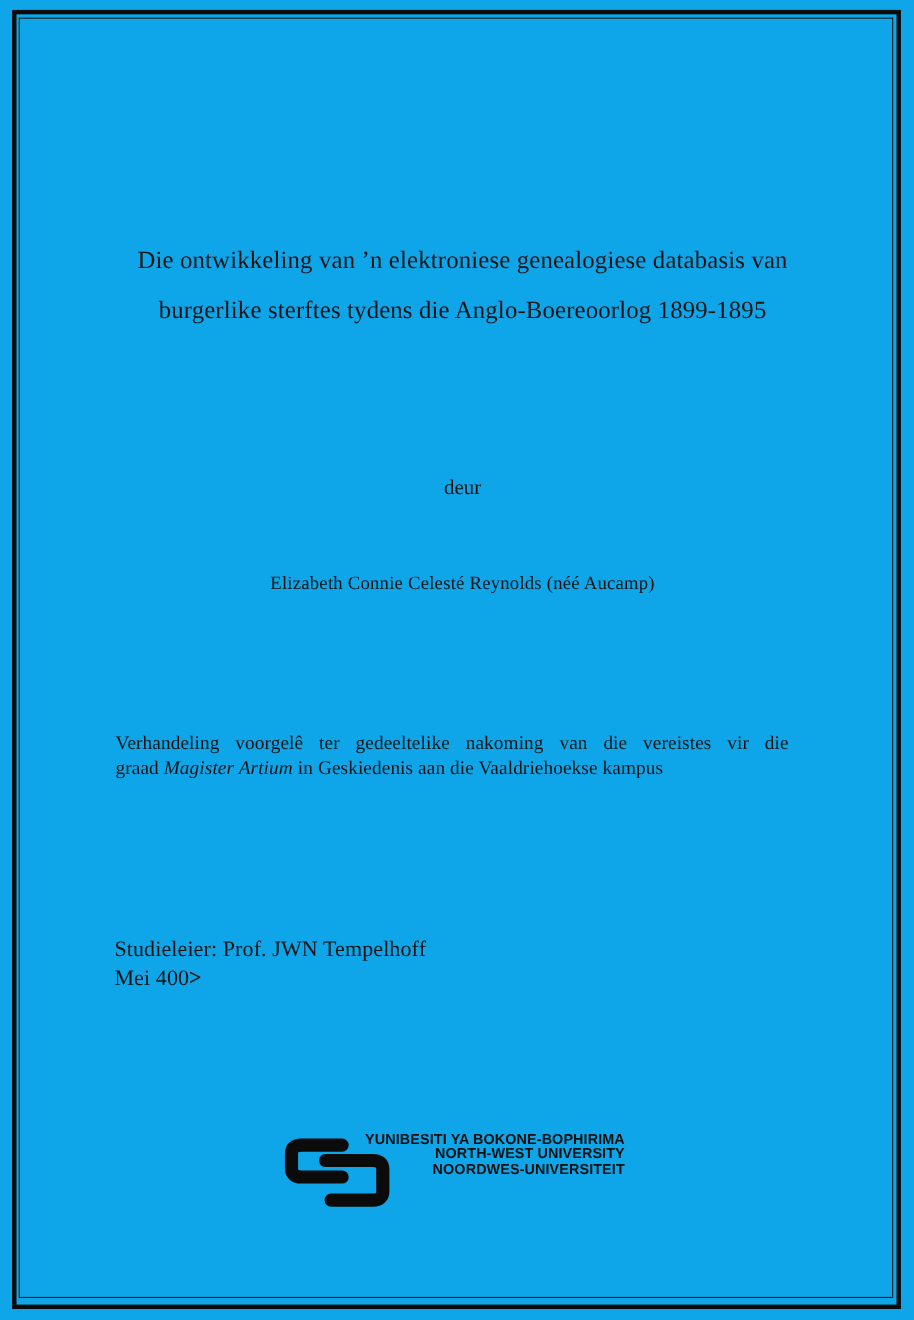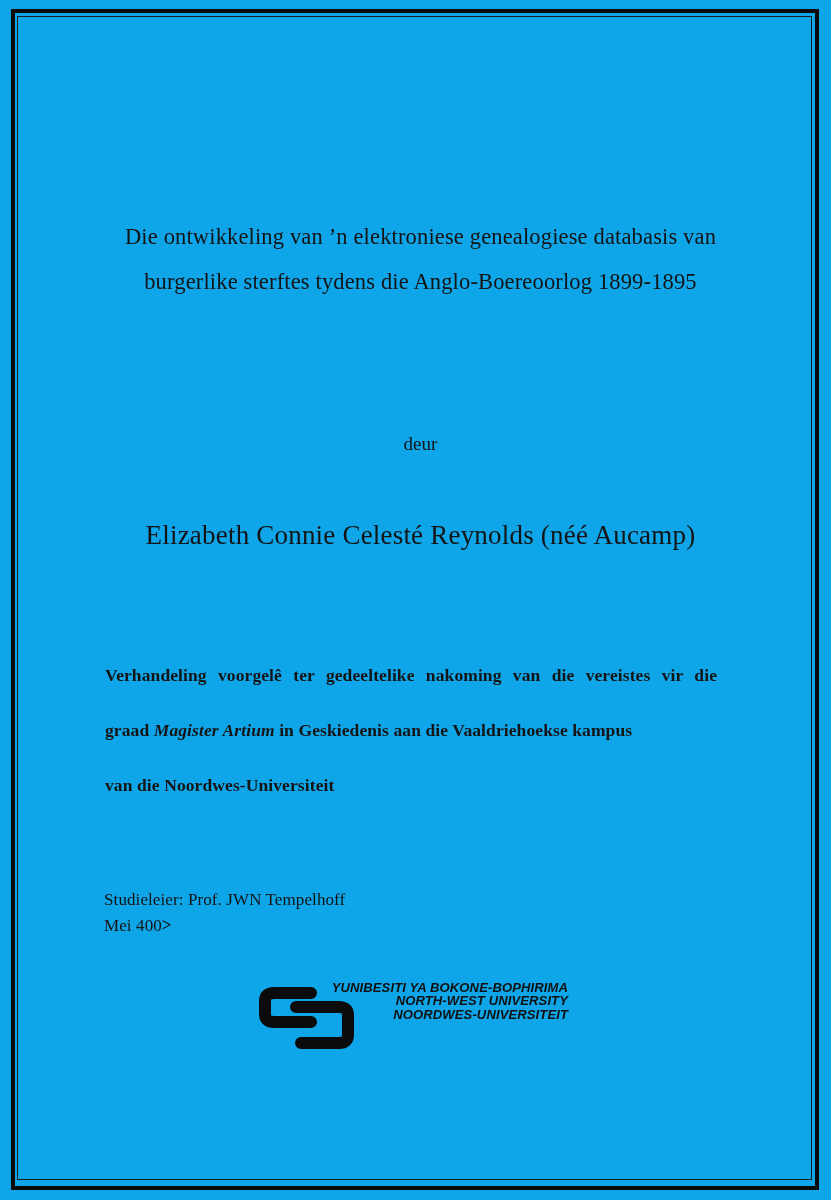--- a/index.html
+++ b/index.html
@@ -49,61 +49,59 @@
     text-align: center;
     font-size: 19px;
     white-space: nowrap;
   }
   .author {
     position: absolute;
     top: 520px;
     left: 80px;
     right: 70px;
     text-align: center;
-    font-size: 27px;
+    font-size: 17px;
     letter-spacing: 0.2px;
     white-space: nowrap;
   }
   .declaration {
     position: absolute;
     top: 664px;
     left: 105px;
     width: 612px;
     font-size: 17.5px;
     line-height: 23px;
     letter-spacing: 0.1px;
-    font-weight: bold;
   }
   .declaration .justified {
     text-align: justify;
     text-align-last: justify;
     word-spacing: 1px;
   }
-  .declaration .plain { white-space: nowrap; margin-top: 32px; }
+  .declaration .plain { white-space: nowrap; }
   .supervisor-block {
     position: absolute;
-    top: 887px;
+    top: 850px;
     left: 104px;
-    font-size: 17px;
+    font-size: 20px;
     line-height: 26px;
     letter-spacing: 0.1px;
     white-space: nowrap;
   }
   .date-glyph {
     font-weight: bold;
     display: inline-block;
     transform: scaleY(1.05);
   }
   .logo {
     position: absolute;
-    top: 981px;
+    top: 1029px;
     left: 258px;
     width: 320px;
     height: 72px;
-    font-style: italic;
   }
   .logo-mark {
     position: absolute;
     top: 5px;
     left: 0;
     width: 97px;
     height: 64px;
   }
   .logo-text {
     position: absolute;
@@ -135,21 +133,20 @@
     <div class="tline">burgerlike sterftes tydens die Anglo-Boereoorlog 1899-1895</div>
   </div>
 
   <div class="byline">deur</div>
 
   <div class="author">Elizabeth Connie Celesté Reynolds (néé Aucamp)</div>
 
   <div class="declaration">
     <div class="justified">Verhandeling voorgelê ter gedeeltelike nakoming van die vereistes vir die</div>
     <div class="plain"><span>graad </span><i>Magister Artium</i><span> in Geskiedenis aan die Vaaldriehoekse kampus</span></div>
-    <div class="plain">van die Noordwes-Universiteit</div>
   </div>
 
   <div class="supervisor-block">
     <div>Studieleier: Prof. JWN Tempelhoff</div>
     <div><span>Mei 400</span><span class="date-glyph">&gt;</span></div>
   </div>
 
   <div class="logo">
     <svg class="logo-mark" viewBox="0 0 97 64" xmlns="http://www.w3.org/2000/svg">
       <path d="M 53,7 L 16,7 Q 7,7 7,15 L 7,28 Q 7,36 16,36 L 53,36" fill="none" stroke="#0b0b0b" stroke-width="12" stroke-linecap="round"></path>

